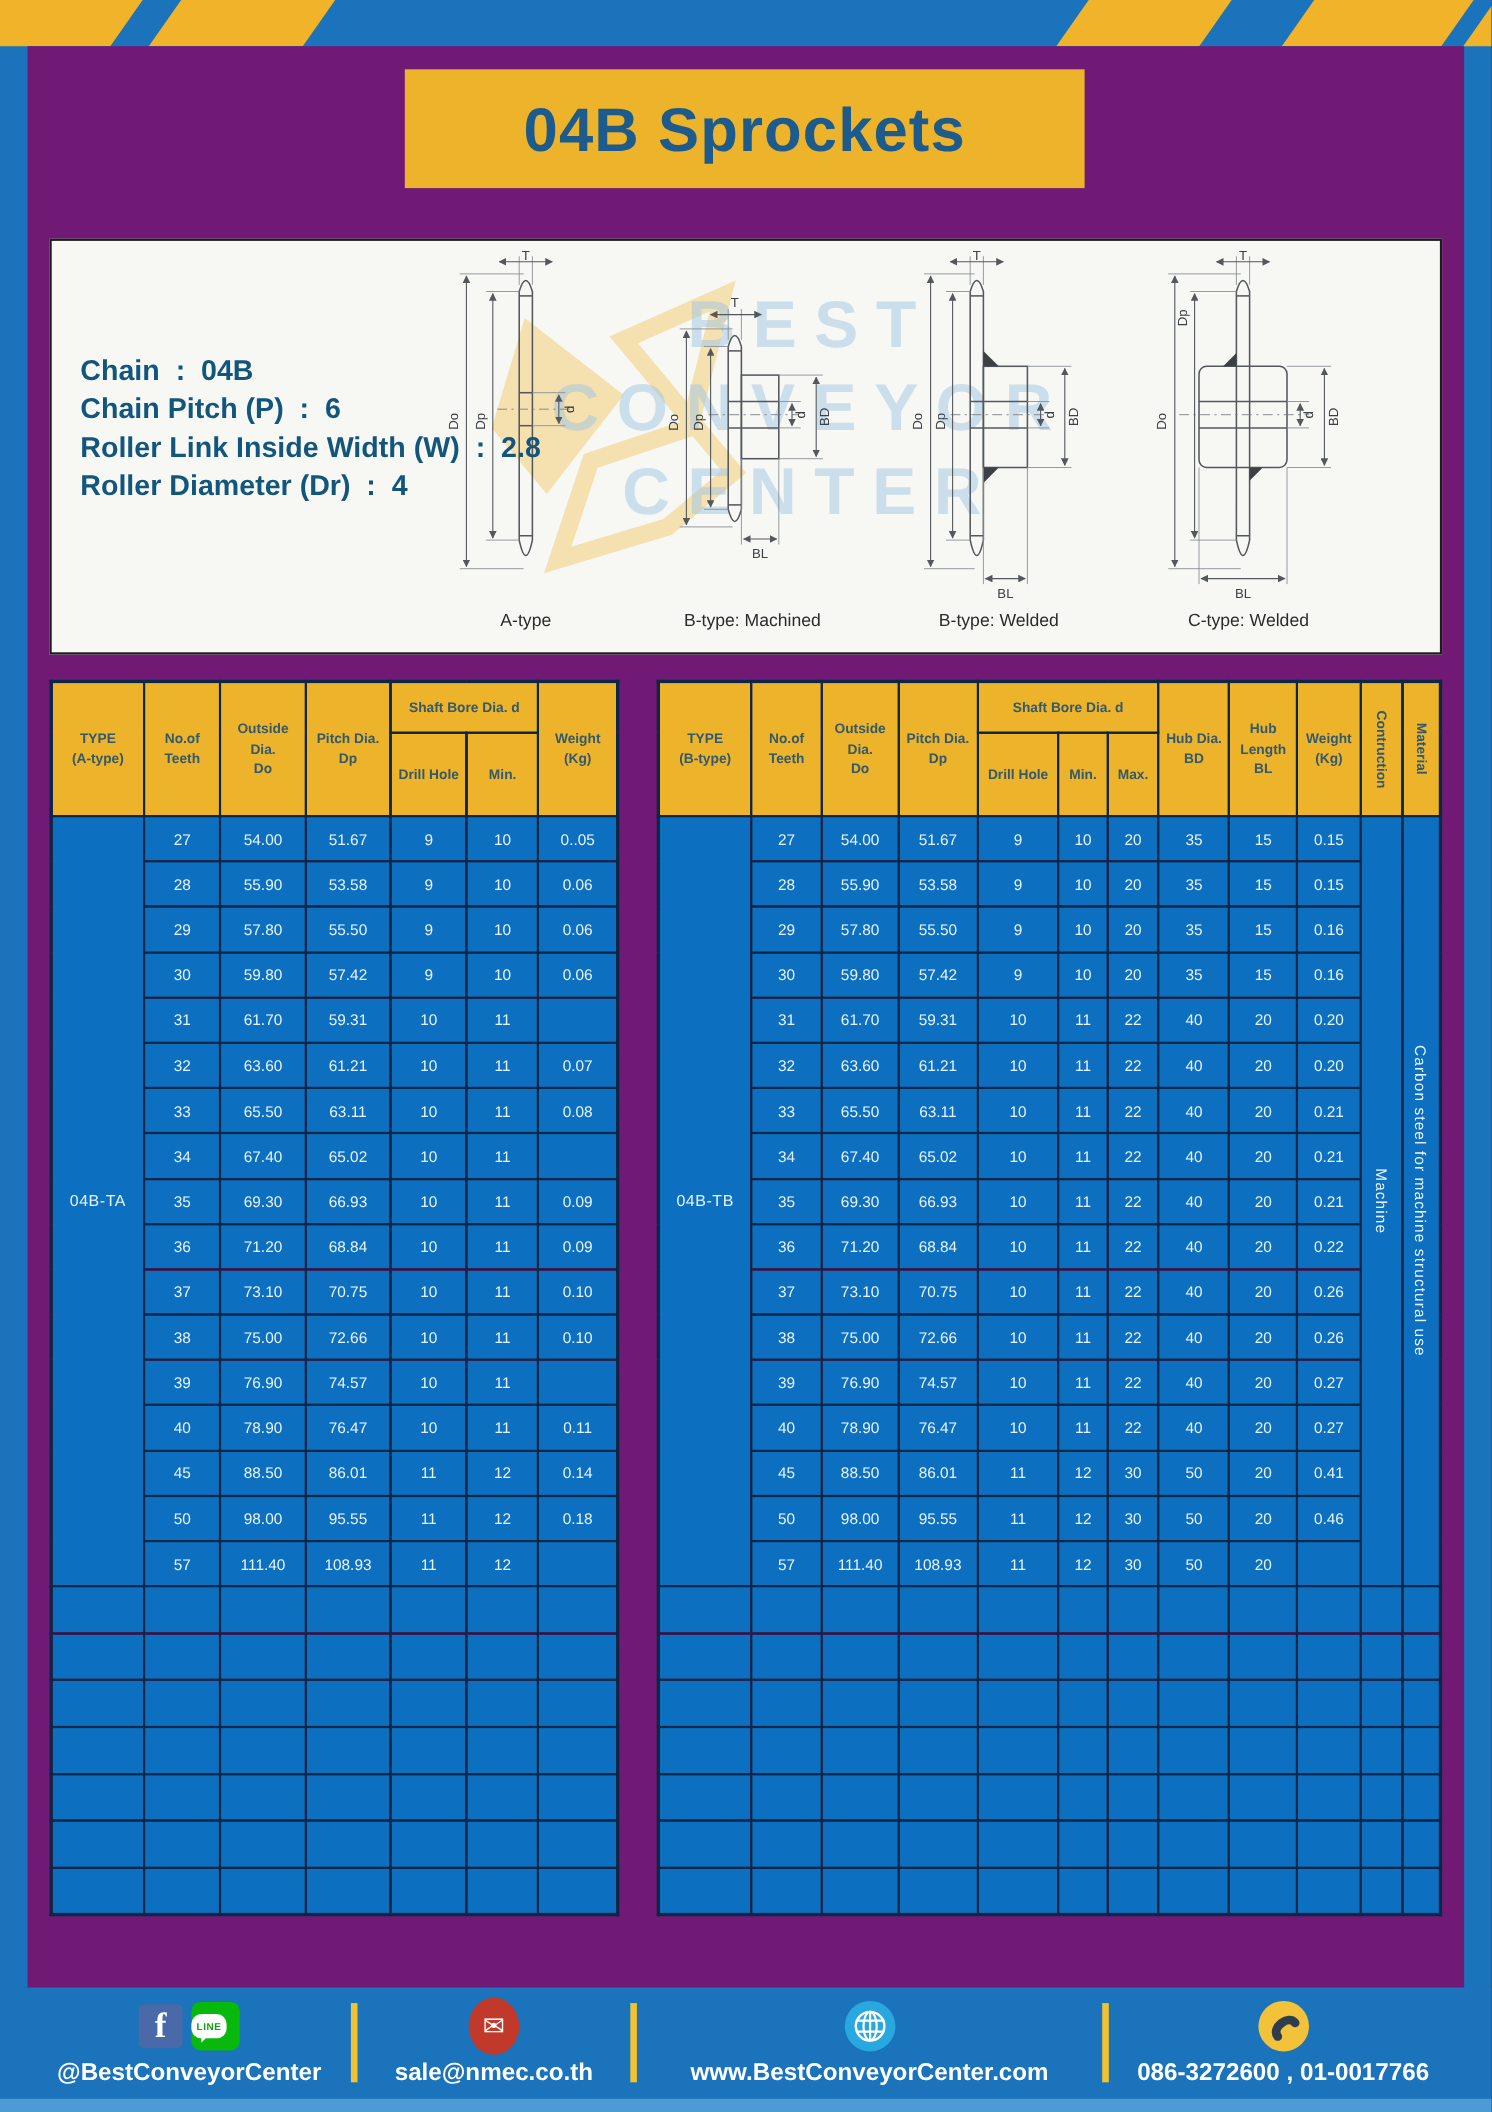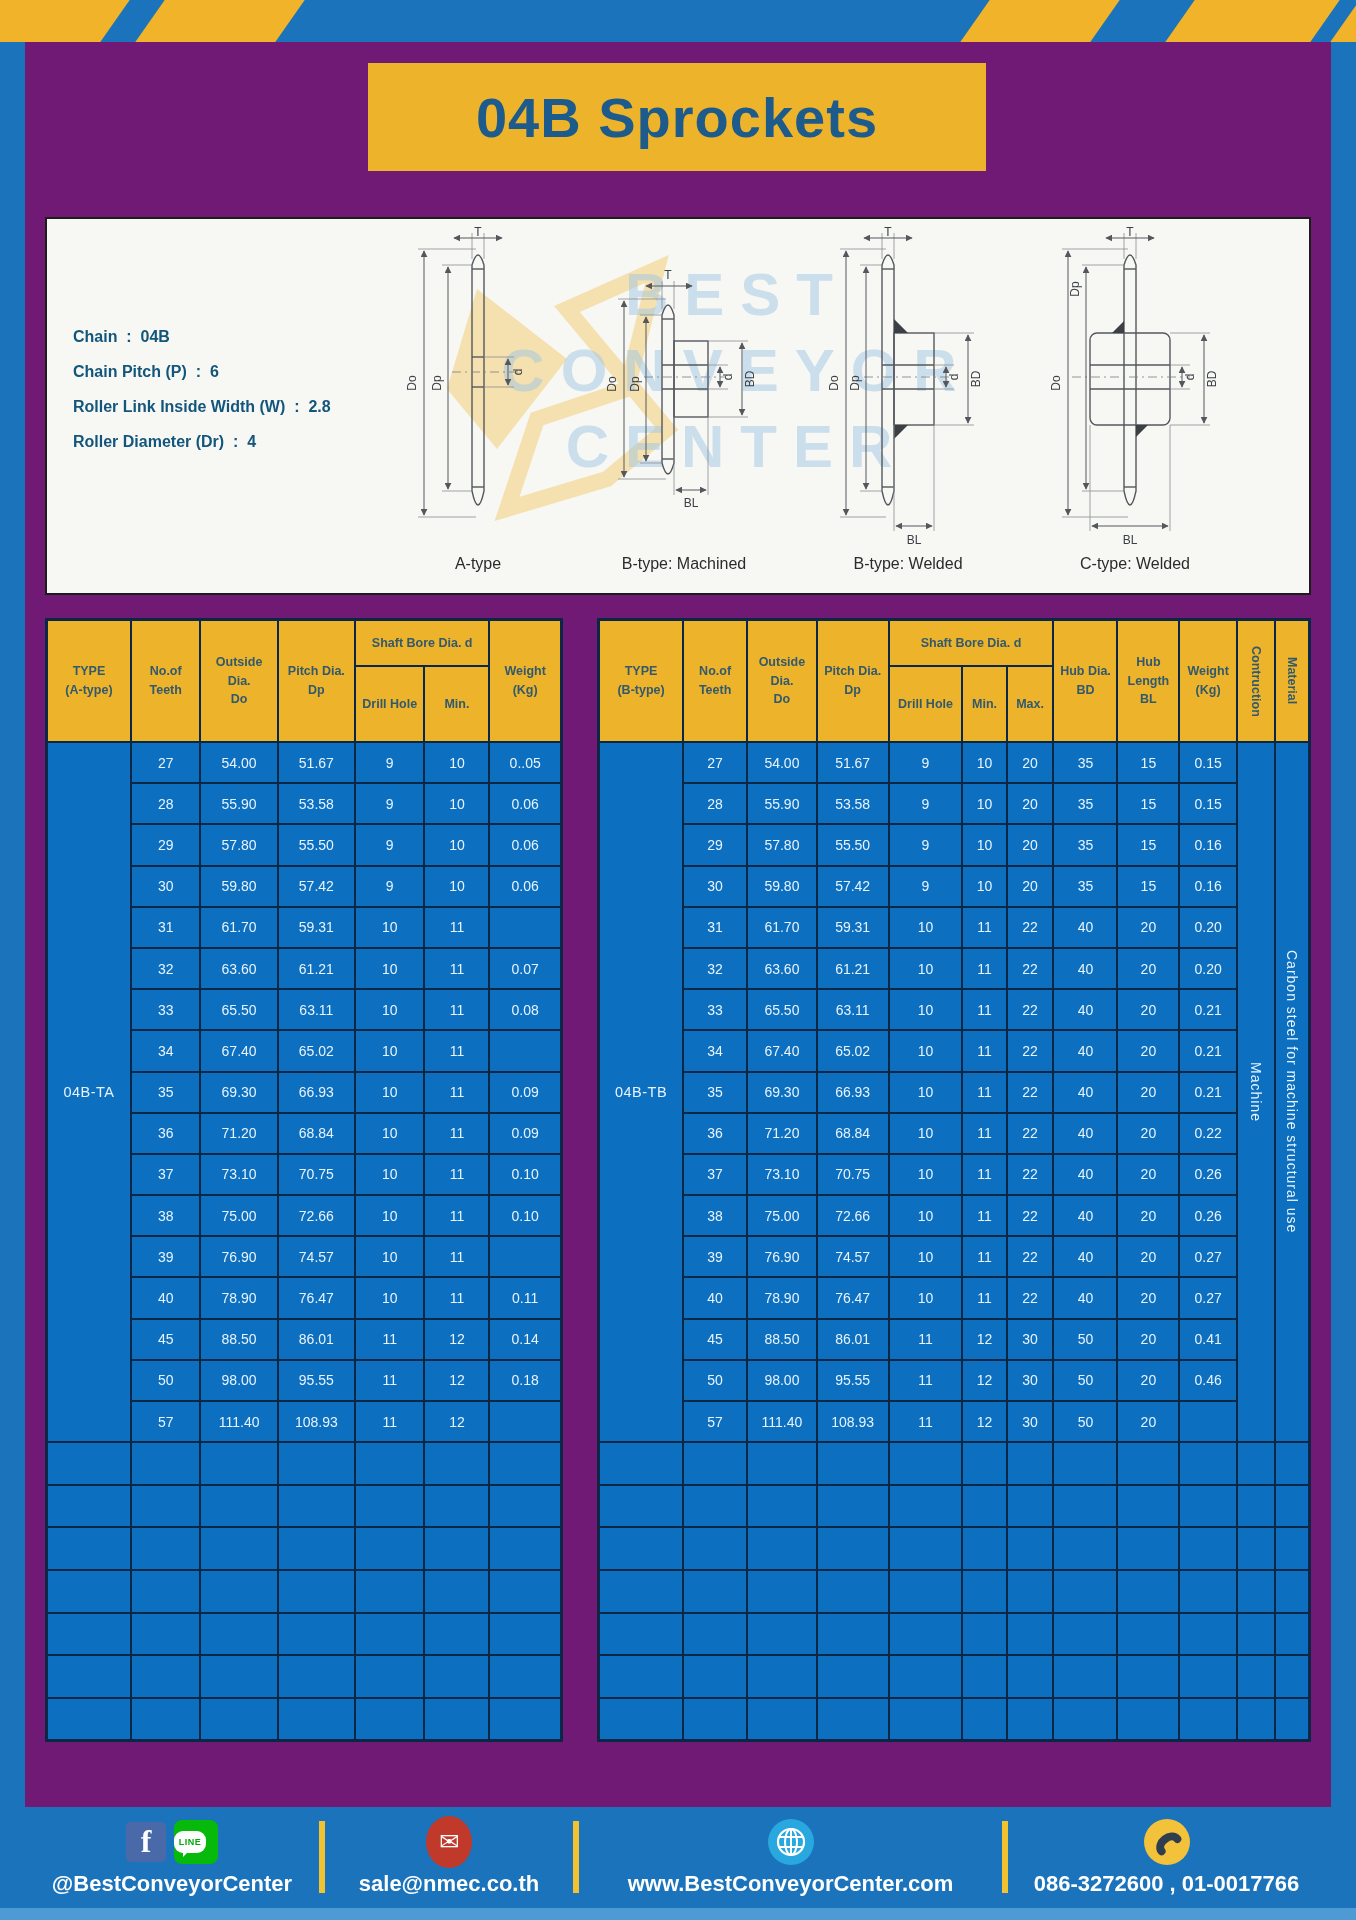--- a/index.html
+++ b/index.html
@@ -18,21 +18,21 @@
     position:absolute;left:343px;top:21px;width:618px;height:108px;background:#edb32a;
     display:flex;align-items:center;justify-content:center;
   }
   .title-box h1{margin:0;font-size:56px;color:#1d5b8c;letter-spacing:1px;font-weight:bold;}
   
   .panel{
     position:absolute;left:20px;top:175px;width:1262px;height:374px;
     background:#f7f7f4;border:2px solid #1c1c1c;
   }
   .specs{position:absolute;left:26px;top:100px;width:360px;z-index:3;}
-  .specs div{font-size:16px;font-weight:bold;color:#13567c;line-height:35px;white-space:pre;}
+  .specs div{font-size:26px;font-weight:bold;color:#13567c;line-height:35px;white-space:pre;}
   .wm{position:absolute;left:380px;top:38px;width:620px;text-align:center;z-index:1;
       font-weight:bold;font-size:60px;line-height:76px;letter-spacing:16px;color:rgba(160,197,228,0.5);}
   .wm-shape{position:absolute;left:370px;top:30px;z-index:0;opacity:.45;}
   .drawings{position:absolute;left:355px;top:6px;width:900px;height:360px;z-index:2;}
   .dwg line,.dwg path.o,.dwg rect{stroke:#54585d;fill:none;stroke-width:1.4;}
   .dwg .dim{stroke:#54585d;stroke-width:1;marker-start:url(#ar);marker-end:url(#ar);}
   .dwg .ext{stroke:#8a8e93;stroke-width:.8;}
   .dwg .cl{stroke:#7a7e83;stroke-width:.8;stroke-dasharray:9 4 2 4;}
   .dwg .weld{fill:#3c4045;stroke:none;}
   .dwg text{fill:#3c4146;font-size:12px;font-family:"Liberation Sans",sans-serif;}

